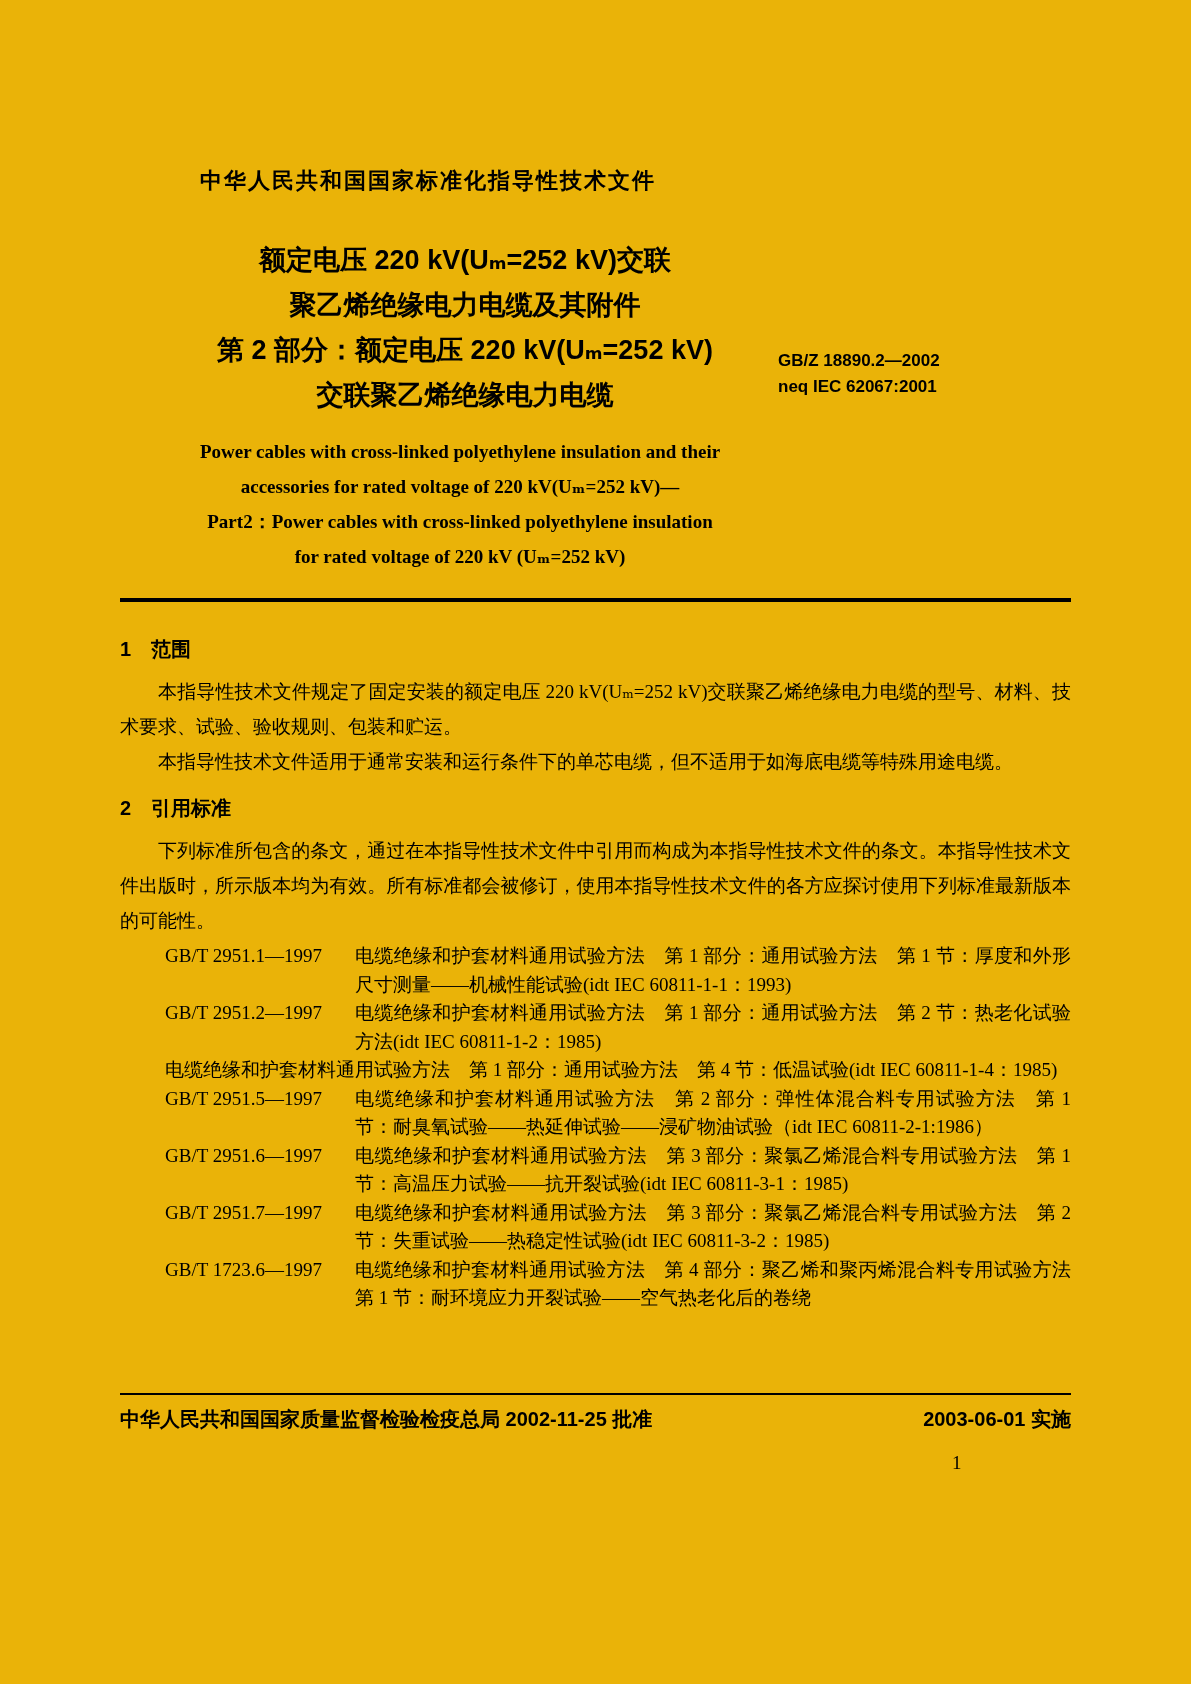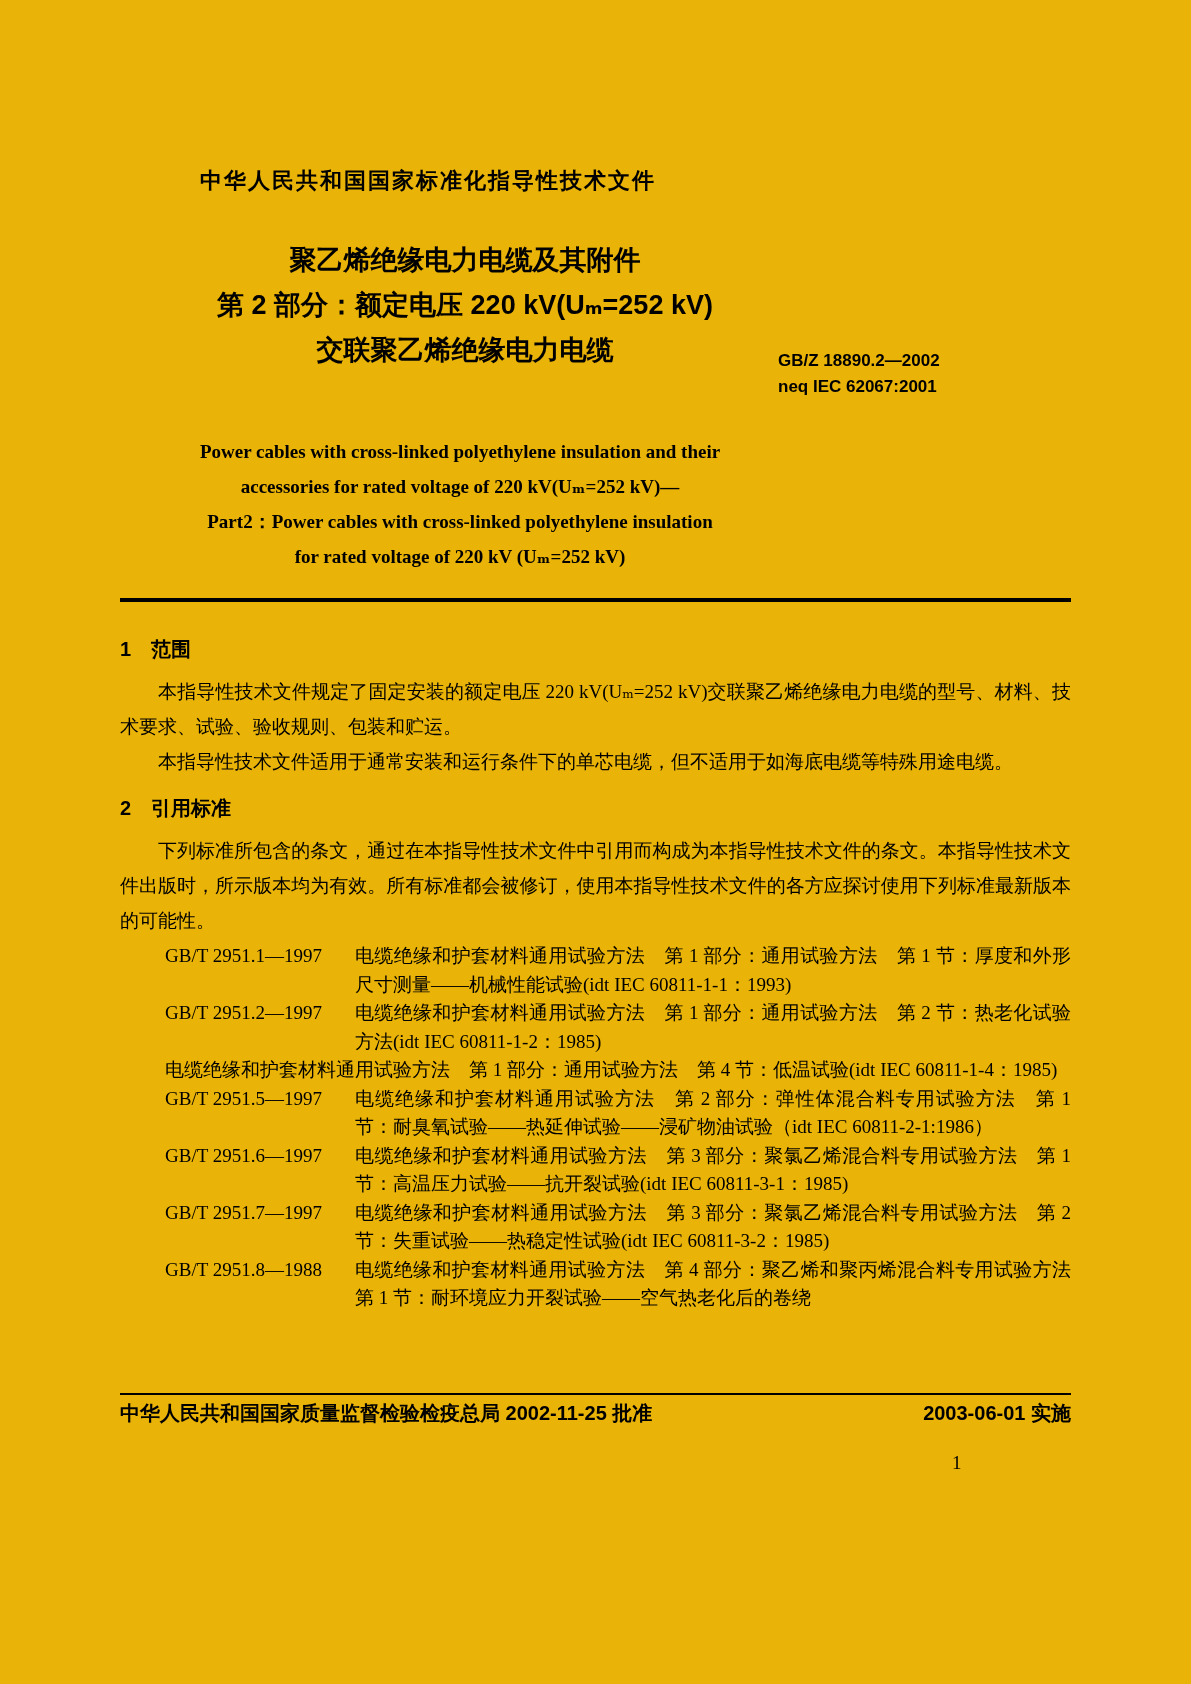--- a/index.html
+++ b/index.html
@@ -105,21 +105,21 @@
   .ref-desc {
     flex: 1;
     text-align: justify;
   }
   .footer {
     position: absolute;
     left: 120px;
     top: 1393px;
     width: 951px;
     border-top: 2px solid #000000;
-    padding-top: 5px;
+    padding-top: 11px;
     display: flex;
     justify-content: space-between;
     align-items: baseline;
     font-family: "Liberation Sans", "DejaVu Sans", sans-serif;
     font-weight: bold;
     font-size: 20px;
   }
   .page-number {
     position: absolute;
     left: 952px;
@@ -129,20 +129,21 @@
   }
 </style>
 </head>
 <body>
 
 <div class="page">
 
   <div class="doc-class">中华人民共和国国家标准化指导性技术文件</div>
 
   <div class="title-cn">
+    <div>额定电压 220 kV(Uₘ=252 kV)交联</div>
     <div>聚乙烯绝缘电力电缆及其附件</div>
     <div>第 2 部分：额定电压 220 kV(Uₘ=252 kV)</div>
     <div>交联聚乙烯绝缘电力电缆</div>
   </div>
 
   <div class="std-code">
     <div>GB/Z 18890.2—2002</div>
     <div>neq IEC 62067:2001</div>
   </div>
 
@@ -182,21 +183,21 @@
       </div>
       <div class="ref-row">
         <div class="ref-code">GB/T 2951.6—1997</div>
         <div class="ref-desc">电缆绝缘和护套材料通用试验方法　第 3 部分：聚氯乙烯混合料专用试验方法　第 1 节：高温压力试验——抗开裂试验(idt IEC 60811-3-1：1985)</div>
       </div>
       <div class="ref-row">
         <div class="ref-code">GB/T 2951.7—1997</div>
         <div class="ref-desc">电缆绝缘和护套材料通用试验方法　第 3 部分：聚氯乙烯混合料专用试验方法　第 2 节：失重试验——热稳定性试验(idt IEC 60811-3-2：1985)</div>
       </div>
       <div class="ref-row">
-        <div class="ref-code">GB/T 2951.8—1988</div>
+        <div class="ref-code">GB/T 1723.6—1997</div>
         <div class="ref-desc">电缆绝缘和护套材料通用试验方法　第 4 部分：聚乙烯和聚丙烯混合料专用试验方法　第 1 节：耐环境应力开裂试验——空气热老化后的卷绕</div>
       </div>
     </div>
 
   </div>
 
   <div class="footer">
     <div>中华人民共和国国家质量监督检验检疫总局 2002-11-25 批准</div>
     <div>2003-06-01 实施</div>
   </div>

